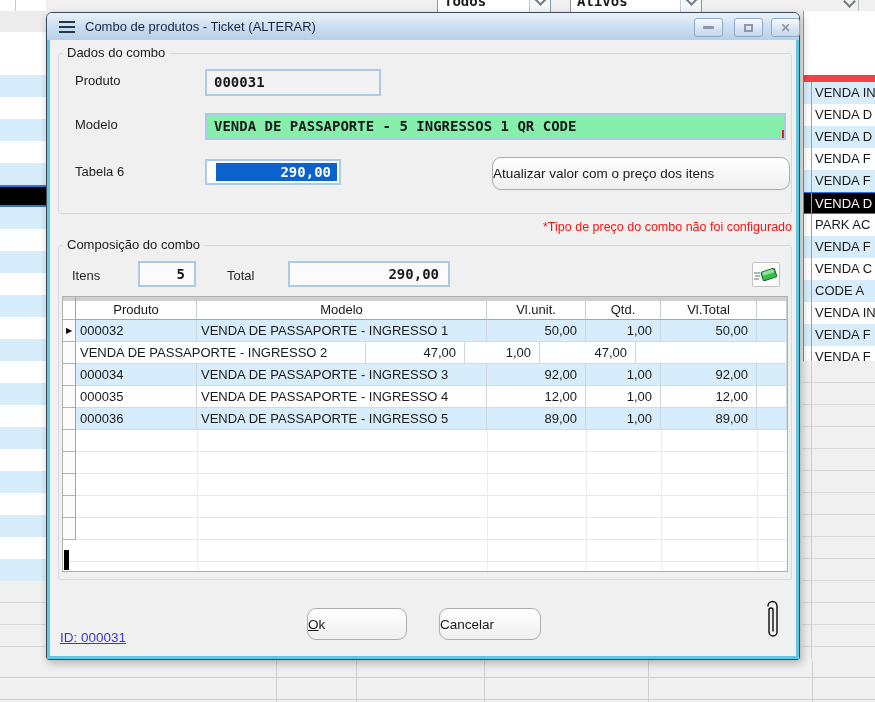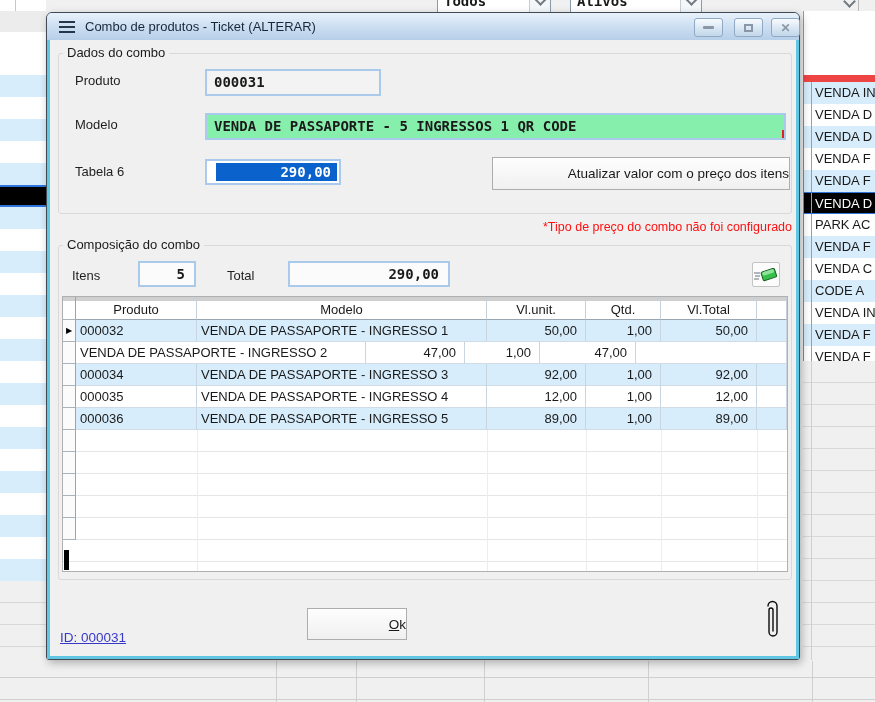--- a/index.html
+++ b/index.html
@@ -74,23 +74,23 @@
   .field{position:absolute;box-sizing:border-box;border:2px solid #aacaec;background:#f3f3f3;
       font-family:"DejaVu Sans Mono",monospace;font-weight:bold;font-size:14px;line-height:23px;
       padding-left:7px;white-space:nowrap;overflow:hidden}
   .field.white{background:#fbfbfb}
   .redmark{position:absolute;right:-1px;bottom:-1px;width:3px;height:9px;background:#e02020}
   .tabela-field{display:flex;align-items:stretch;padding:0;background:#fff}
   .tabela-sel{flex:1;margin:2px 2px 2px 9px;background:#0a62cc;color:#fff;text-align:right;
       padding-right:6px;line-height:18px}
   .num{text-align:right;padding-left:0;padding-right:9px}
 
-  .pushbtn{position:absolute;box-sizing:border-box;border:1px solid #adadad;border-radius:0;
+  .pushbtn{position:absolute;box-sizing:border-box;border:1px solid #adadad;border-radius:9px;
       background:linear-gradient(180deg,#fefefe,#f0f0f0);font-size:13.5px;display:flex;
-      align-items:center;justify-content:flex-end;cursor:pointer;font-family:"Liberation Sans",sans-serif}
+      align-items:center;justify-content:flex-start;cursor:pointer;font-family:"Liberation Sans",sans-serif}
   .btn-label{display:block}
   .ok-label::first-letter{text-decoration:underline}
 
   .warning{position:absolute;color:#ff1010;font-size:12.5px;white-space:nowrap}
 
   
   .grid{position:absolute;left:12px;top:256px;width:726px;height:276px;box-sizing:border-box;
       background:#fff;border:1px solid #b0b0b0}
   .g-row{display:flex;height:22px;box-sizing:border-box;font-size:13px;line-height:21px}
   .g-head{height:23px}
@@ -344,20 +344,23 @@
       <div class="ge-box" style="top:155px"></div>
       <div class="ge-box" style="top:177px"></div>
       <div class="ge-box" style="top:199px"></div>
       <div class="ge-box" style="top:221px"></div>
       <div class="cursor-mark"></div>
     </div>
 
     <div class="pushbtn" style="left:257px;top:568px;width:100px;height:32px">
       <span class="btn-label ok-label">Ok</span>
     </div>
+    <div class="pushbtn" style="left:389px;top:568px;width:102px;height:32px">
+      <span class="btn-label">Cancelar</span>
+    </div>
     <a class="idlink">ID: 000031</a>
 
     <div class="clip-icon">
       <svg width="18" height="48" viewBox="0 0 18 48">
         <path d="M5 10 a4.5 4.5 0 0 1 9 0 v26 a4 4 0 0 1 -8 0 V14 a2 2 0 0 1 4 0 v21" fill="none" stroke="#0a0a0a" stroke-width="1.4" stroke-linecap="round"></path>
       </svg>
     </div>
 
   </div>
 </div>

